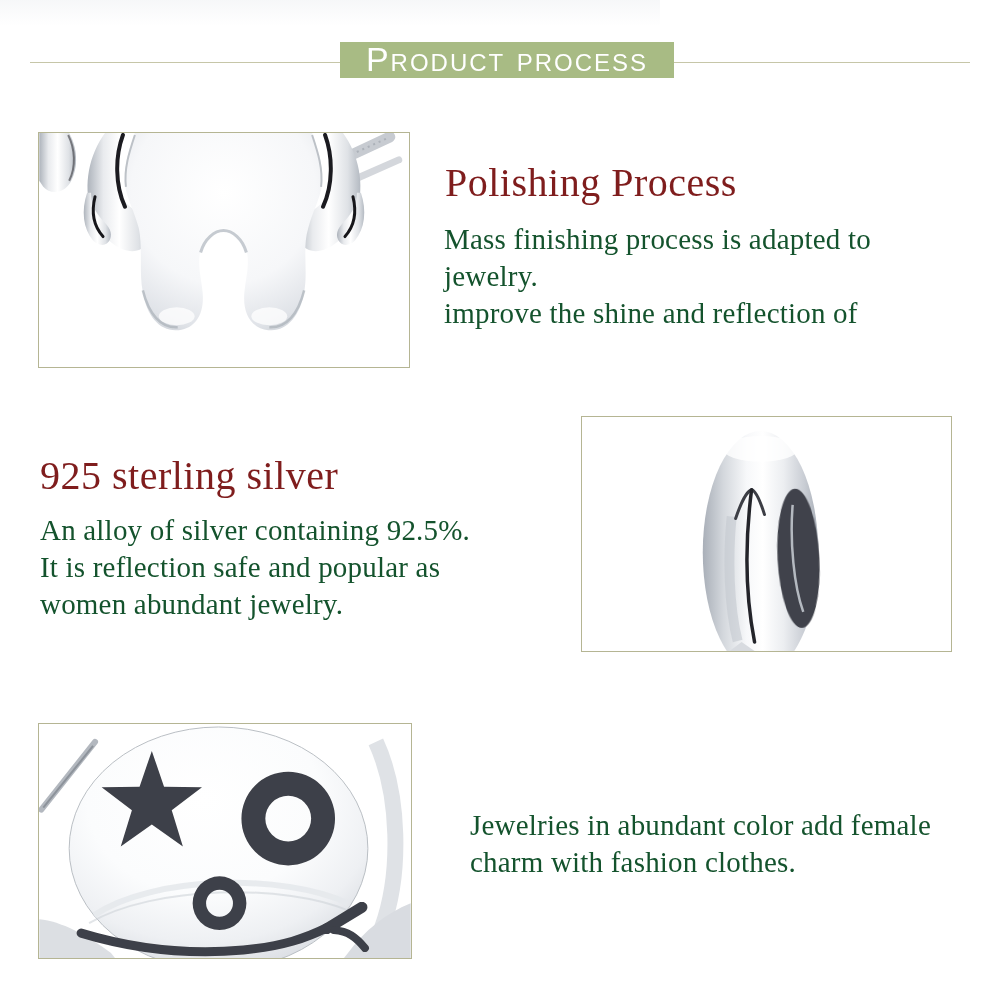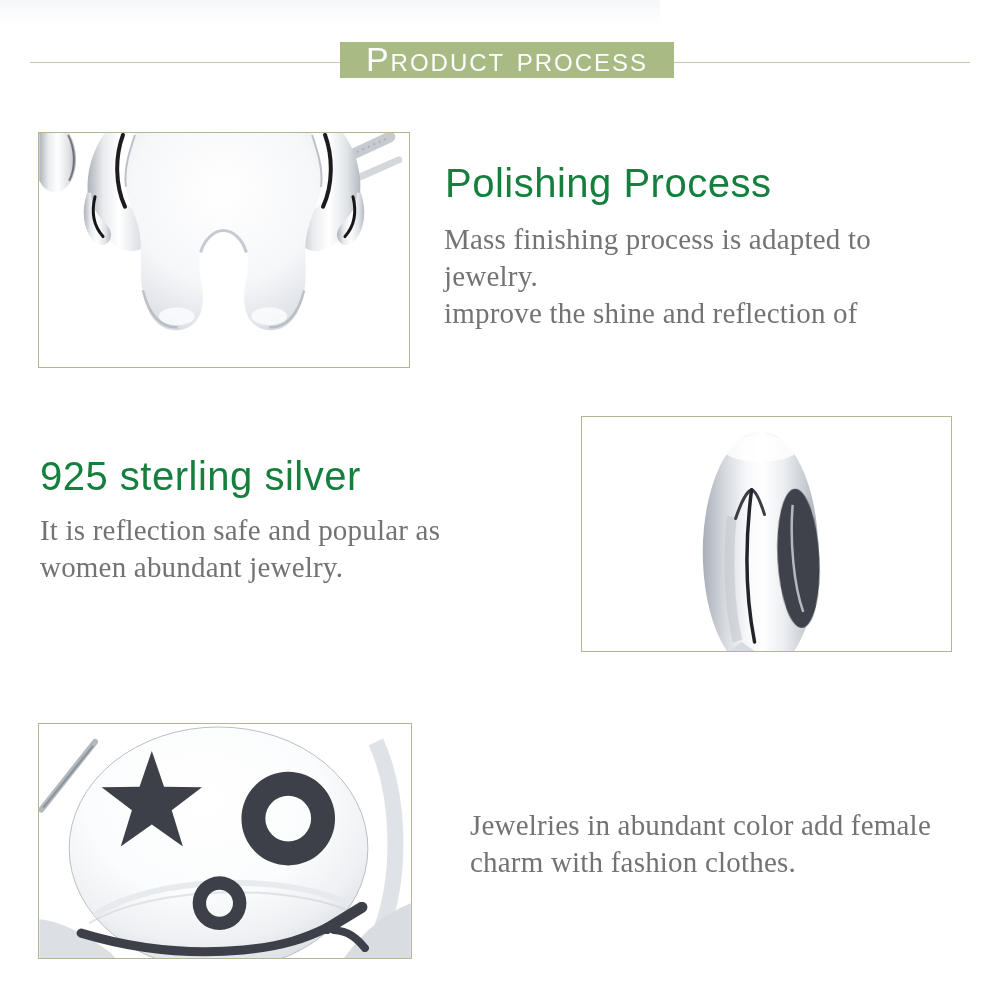--- a/index.html
+++ b/index.html
@@ -19,24 +19,24 @@
     background:#a8bb84; color:#ffffff; text-align:center;
     font-family:"Liberation Sans", sans-serif; font-variant:small-caps;
     font-size:34px; line-height:35px; letter-spacing:2px;
   }
   .img-box {
     position:absolute; border:1px solid #b5b593; background:#ffffff; box-sizing:border-box;
   }
   .img-box svg { display:block; width:100%; height:100%; }
   h2.heading {
     position:absolute; margin:0; font-weight:400; font-size:40px; line-height:1;
-    color:#15803d; letter-spacing:.5px; font-family:Liberation Sans, sans-serif;
+    color:#7f1d1d; letter-spacing:.5px; font-family:Liberation Serif, serif;
   }
   .body-text {
-    position:absolute; font-size:29px; line-height:37px; color:#737373; letter-spacing:.2px;
+    position:absolute; font-size:29px; line-height:37px; color:#14532d; letter-spacing:.2px;
   }
   .body-text div { white-space:nowrap; }
 </style>
 </head>
 <body>
 
 <div class="page">
 
   <div class="top-fade"></div>
 
@@ -93,20 +93,21 @@
   </div>
   <h2 class="heading" style="left:445px; top:163px;">Polishing Process</h2>
   <div class="body-text" style="left:444px; top:221px;">
     <div>Mass finishing process is adapted to</div>
     <div>jewelry.</div>
     <div>improve the shine and reflection of</div>
   </div>
 
   <h2 class="heading" style="left:40px; top:456px;">925 sterling silver</h2>
   <div class="body-text" style="left:40px; top:512px;">
+    <div>An alloy of silver containing 92.5%.</div>
     <div>It is reflection safe and popular as</div>
     <div>women abundant jewelry.</div>
   </div>
   <div class="img-box" style="left:581px; top:416px; width:371px; height:236px;" aria-label="sterling-silver-spacer-bead-closeup">
     <svg viewBox="0 0 370 235" xmlns="http://www.w3.org/2000/svg">
       <defs>
         <linearGradient id="bead" x1="0" y1="0" x2="1" y2="0">
           <stop offset="0" stop-color="#a9afb8"></stop>
           <stop offset="0.18" stop-color="#d4d8dd"></stop>
           <stop offset="0.38" stop-color="#f7f8fa"></stop>

